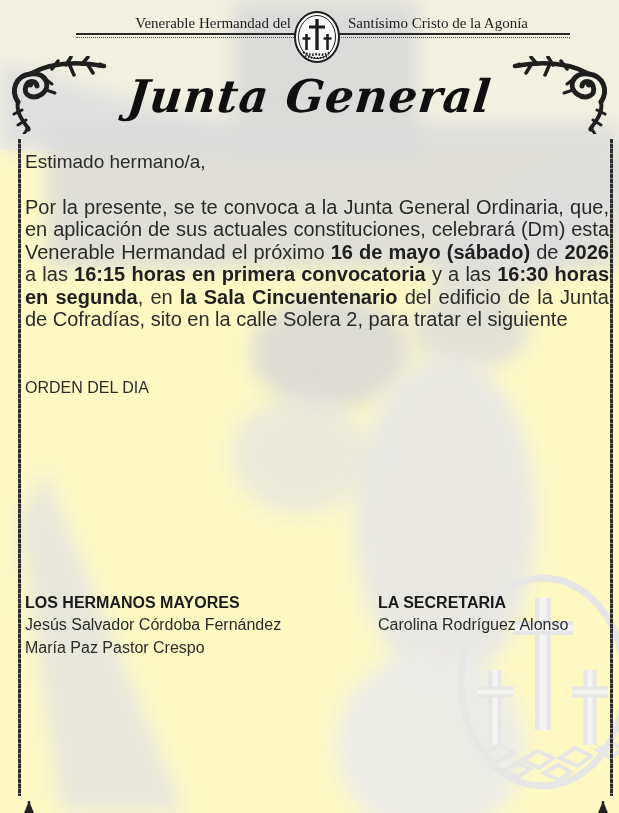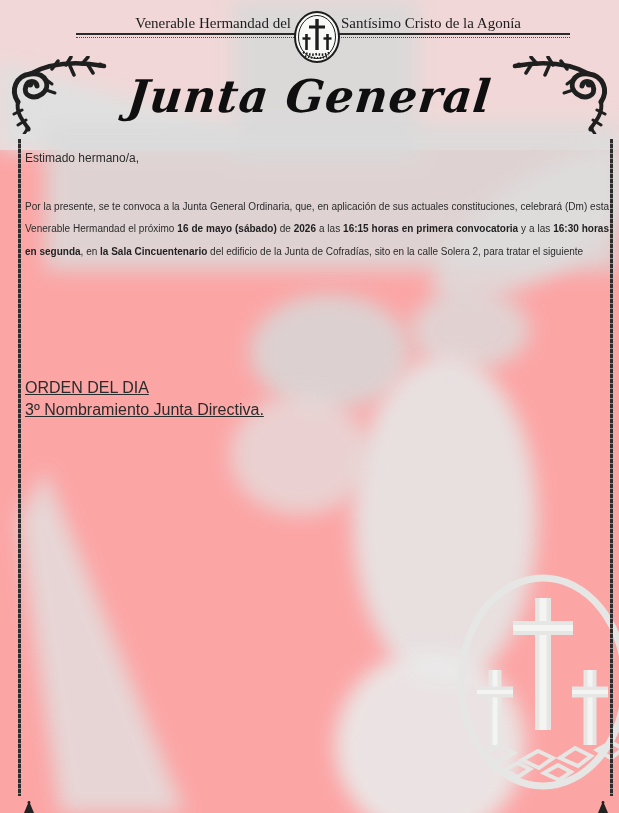--- a/index.html
+++ b/index.html
@@ -1,29 +1,29 @@
 <!DOCTYPE html>
 <html><head>
 <meta charset="utf-8">
 <style>
   html,body { margin:0; padding:0; background:#ffffff; }
   .page {
     position:relative; width:619px; height:813px; margin:0 auto;
-    background:#fca5a5; overflow:hidden;
+    background:#fef9c3; overflow:hidden;
     font-family:"Liberation Sans", sans-serif; color:#2b2b2b;
   }
   .bg-art { position:absolute; inset:0; z-index:0; }
   .watermark { position:absolute; left:452px; top:570px; width:182px; height:230px; z-index:1; }
 
   
   .hdr-line-solid { position:absolute; top:33px; left:76px; width:494px; border-top:2px solid #2a2a2a; z-index:3; }
   .hdr-line-dot   { position:absolute; top:37px; left:76px; width:494px; border-top:1px dotted #4a4a4a; z-index:3; }
   .hdr-text { position:absolute; top:15px; font-family:"Liberation Serif", serif; font-size:15px; color:#1d1d1d; z-index:4; }
   .hdr-left  { left:0; width:291px; text-align:right; }
-  .hdr-right { left:341px; text-align:center; }
+  .hdr-right { left:348px; text-align:center; }
   .hdr-emblem { position:absolute; left:292px; top:10px; width:50px; height:54px; z-index:5; }
 
   
   .flourish { position:absolute; width:100px; height:78px; z-index:4; }
   .fl-tl { left:8px;  top:56px; }
   .fl-tr { left:511px; top:56px; transform:scaleX(-1); }
   .tip { position:absolute; width:18px; height:12px; top:801px; z-index:4; }
   .tip-l { left:20px; }
   .tip-r { left:594px; transform:scaleX(-1); }
 
@@ -36,27 +36,27 @@
   .vb-r { left:610px; }
 
   
   .title {
     position:absolute; top:70px; left:0; right:0; text-align:center; z-index:4;
     font-family:"DejaVu Serif", serif; font-style:italic; font-weight:bold;
     font-size:45px; letter-spacing:1px; color:#0f0f0f; transform:skewX(-6deg);
   }
 
   
-  .salutation { position:absolute; top:151px; left:25px; font-size:12px; z-index:4; }
+  .salutation { position:absolute; top:151px; left:25px; font-size:19px; z-index:4; }
   .paragraph  {
     position:absolute; top:196px; left:25px; width:584px; z-index:4;
-    font-size:10px; line-height:22.4px; text-align:justify;
+    font-size:20px; line-height:22.4px; text-align:justify;
   }
   .b { font-weight:bold; color:#1f1f1f; }
-  .agenda { position:absolute; top:377px; left:25px; width:584px; z-index:4; font-size:16px; line-height:22.3px;text-decoration:underline; }
+  .agenda { position:absolute; top:377px; left:25px; width:584px; z-index:4; font-size:16px; line-height:22.3px; }
   .signatures { position:absolute; top:592px; left:25px; width:584px; z-index:4; display:flex; font-size:16px; line-height:22.3px; }
   .sig-col-left  { width:353px; }
   .sig-col-right { flex:1; }
   .sig-title { font-weight:bold; color:#1a1a1a; }
 </style>
 </head>
 <body>
 
 <div class="page">
 
@@ -161,17 +161,27 @@
   <div class="vborder vb-r"></div>
 
   <div class="title">Junta General</div>
 
   <div class="salutation">Estimado hermano/a,</div>
 
   <div class="paragraph"><span>Por la presente, se te convoca a la Junta General Ordinaria, que, en aplicación de sus actuales constituciones, celebrará (Dm) esta Venerable Hermandad el próximo </span><span class="b">16 de mayo (sábado)</span><span> de </span><span class="b">2026</span><span> a las </span><span class="b">16:15 horas en primera convocatoria</span><span> y a las </span><span class="b">16:30 horas en segunda</span><span>, en </span><span class="b">la Sala Cincuentenario</span><span> del edificio de la Junta de Cofradías, sito en la calle Solera 2, para tratar el siguiente</span></div>
 
   <div class="agenda">
     <div>ORDEN DEL DIA</div>
-    <div>3º Nombramiento Junta Directiva.</div>
   </div>
 
+  <div class="signatures">
+    <div class="sig-col-left">
+      <div class="sig-title">LOS HERMANOS MAYORES</div>
+      <div>Jesús Salvador Córdoba Fernández</div>
+      <div>María Paz Pastor Crespo</div>
+    </div>
+    <div class="sig-col-right">
+      <div class="sig-title">LA SECRETARIA</div>
+      <div>Carolina Rodríguez Alonso</div>
+    </div>
+  </div>
 
 </div>
 
 </body></html>

